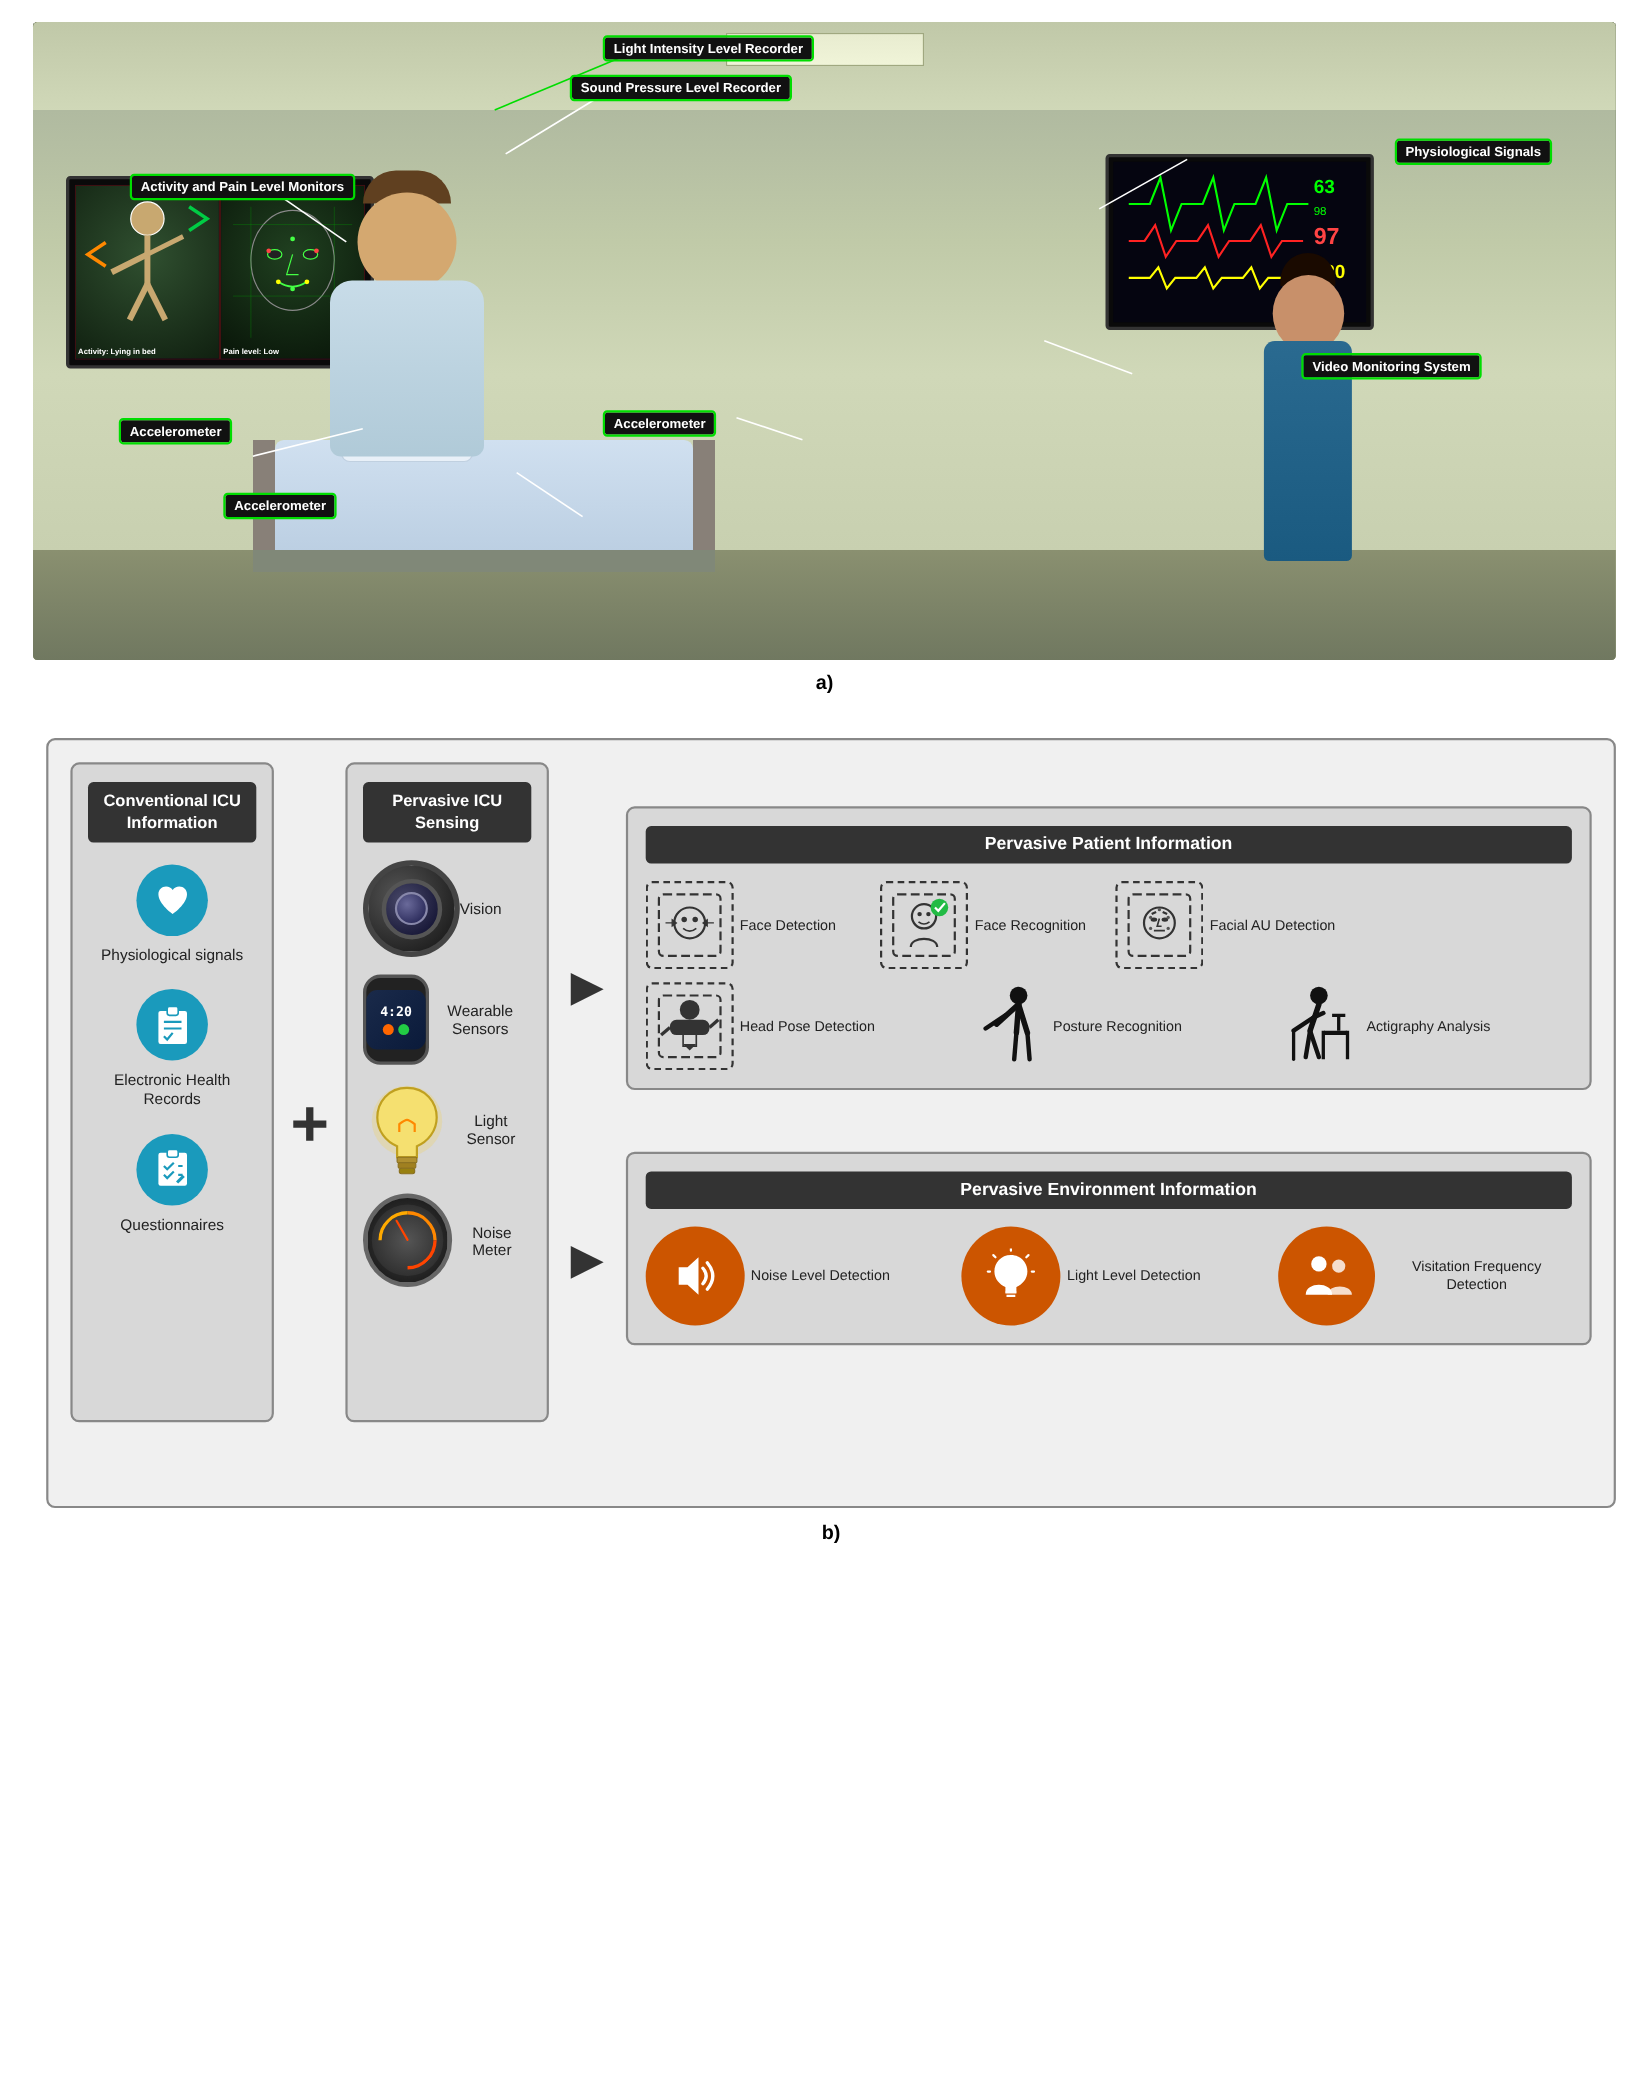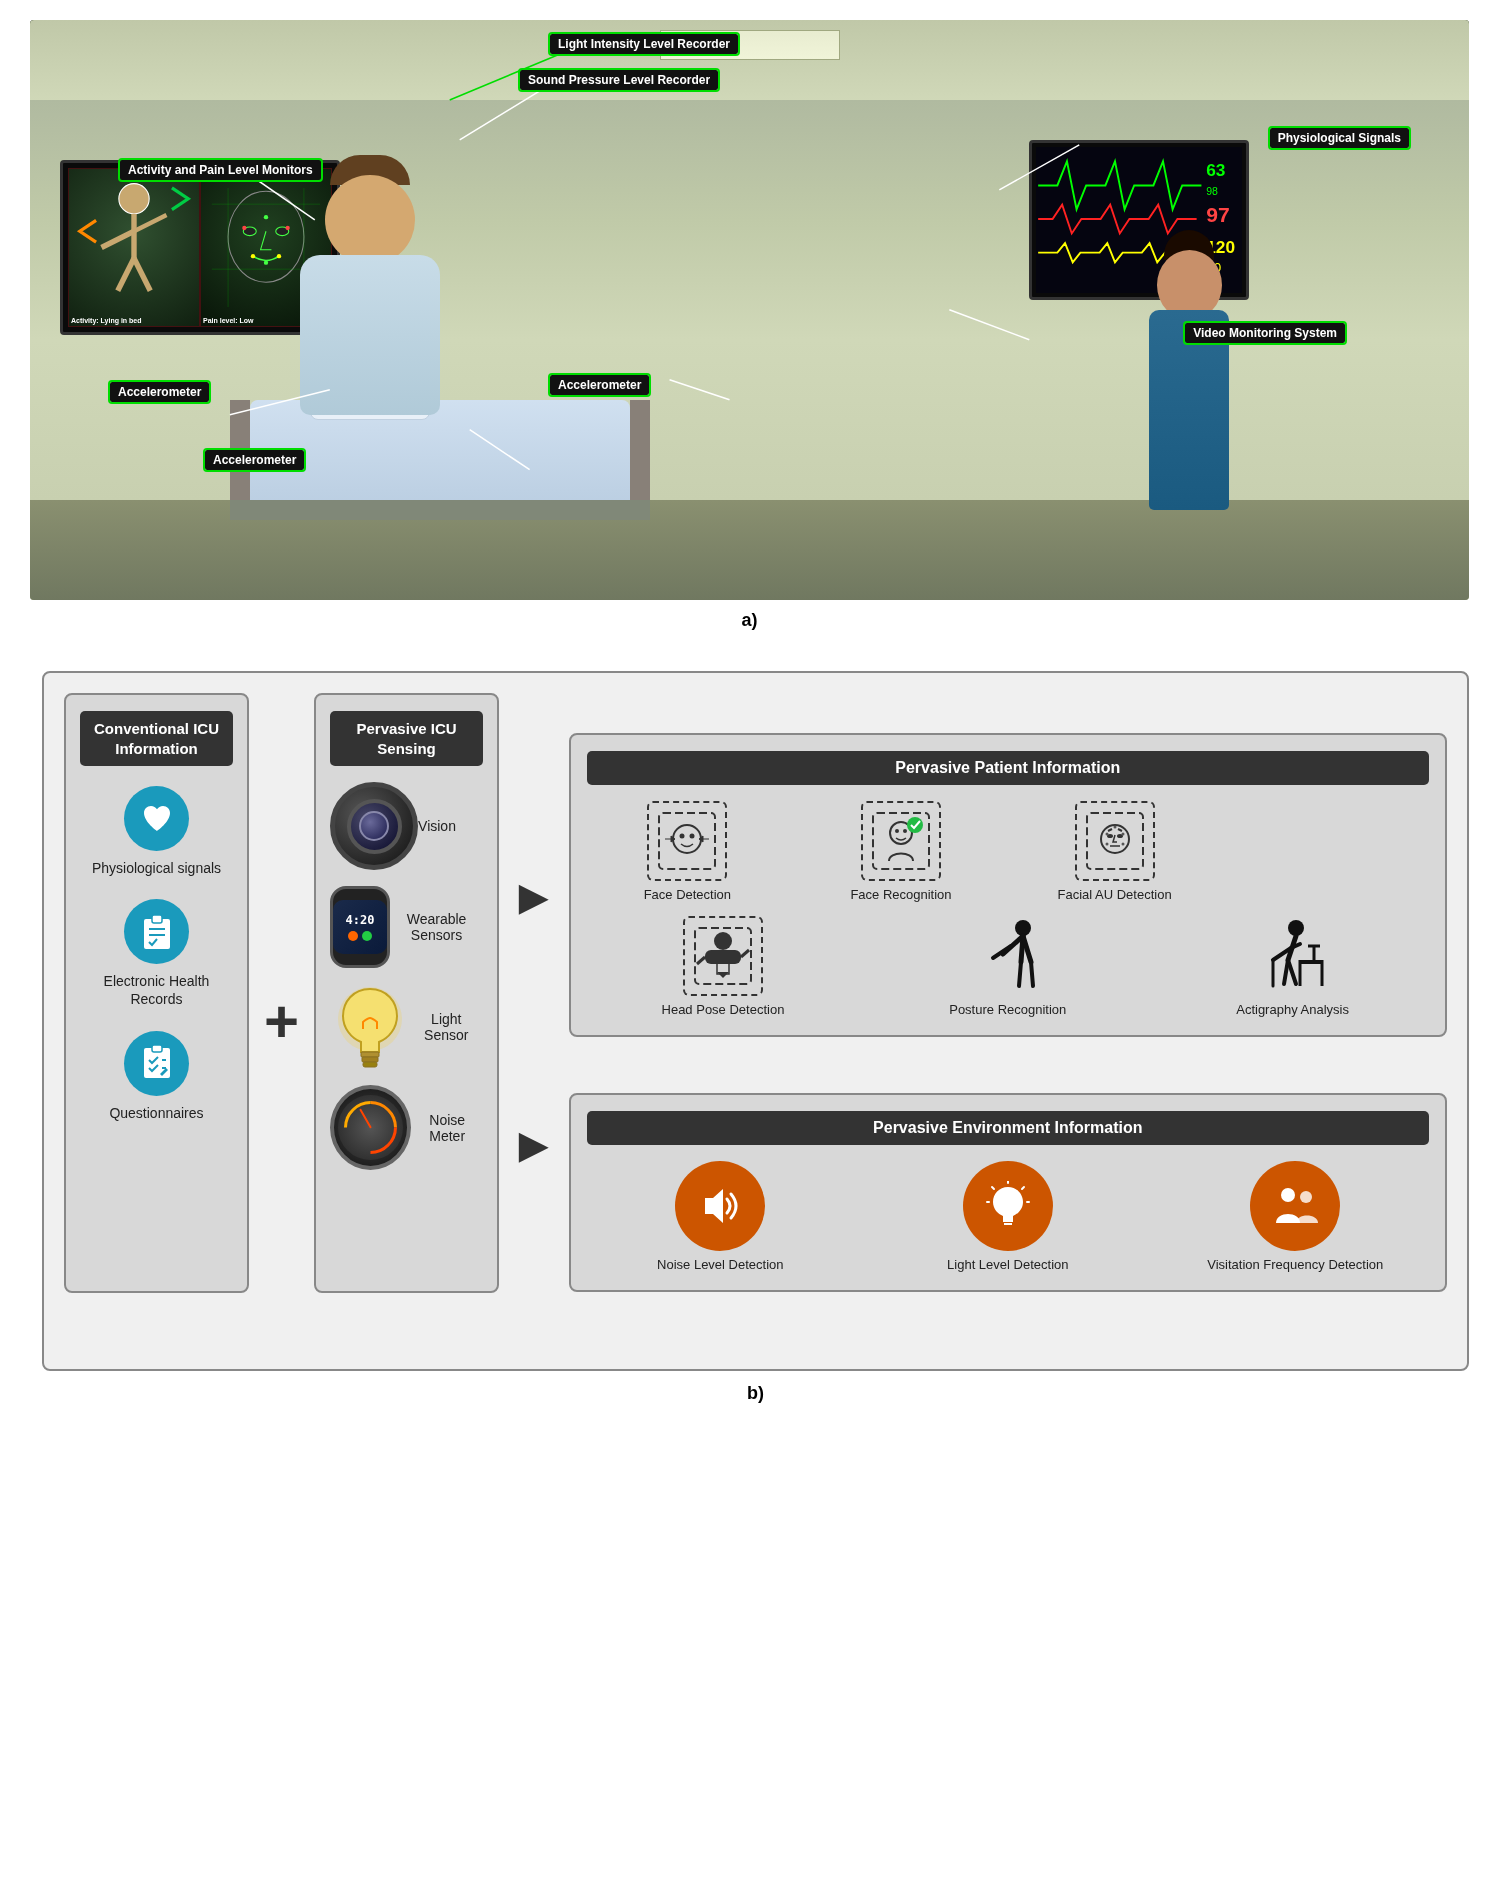--- a/index.html
+++ b/index.html
@@ -171,21 +171,21 @@
       font-size: 8px; color: #ccc; white-space: nowrap;
     }
     .monitor-pain-label {
       position: absolute; bottom: 20px; left: 3px;
       font-size: 8px; color: #ccc; white-space: nowrap;
     }
 
     
     .monitor-vitals {
       position: absolute; top: 120px; right: 220px;
-      width: 220px; height: 160px;
+      width: 244px; height: 160px;
       background: #0a0a0a;
       border: 3px solid #333;
       border-radius: 4px;
     }
     .vitals-screen {
       position: absolute; inset: 4px;
       background: #050510;
     }
 
     
@@ -365,21 +365,21 @@
       gap: 12px;
       margin-bottom: 12px;
     }
     .info-grid-2 {
       display: grid;
       grid-template-columns: repeat(3, 1fr);
       gap: 12px;
     }
     .info-item {
       display: flex;
-      flex-direction: column;
+      flex-direction: row;
       align-items: center;
       gap: 6px;
     }
     .info-icon {
       width: 80px; height: 80px;
       display: flex; align-items: center; justify-content: center;
       position: relative;
     }
     .info-label {
       font-size: 13px;

